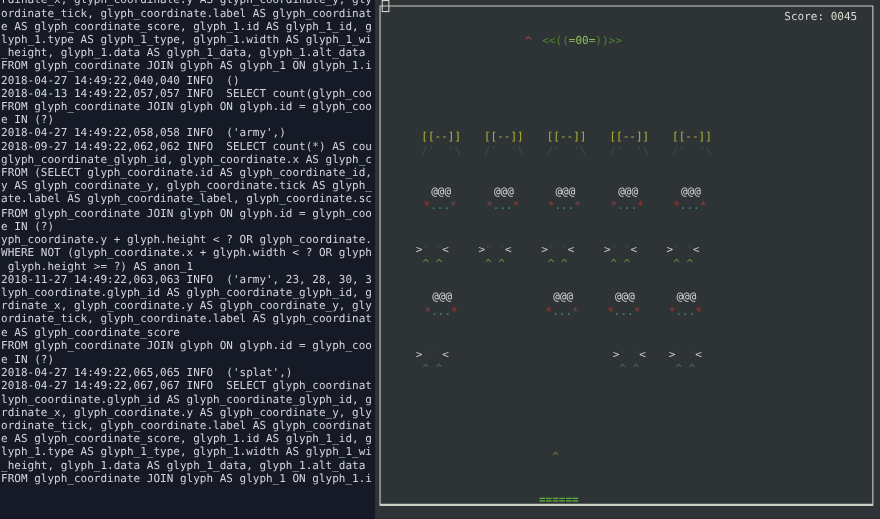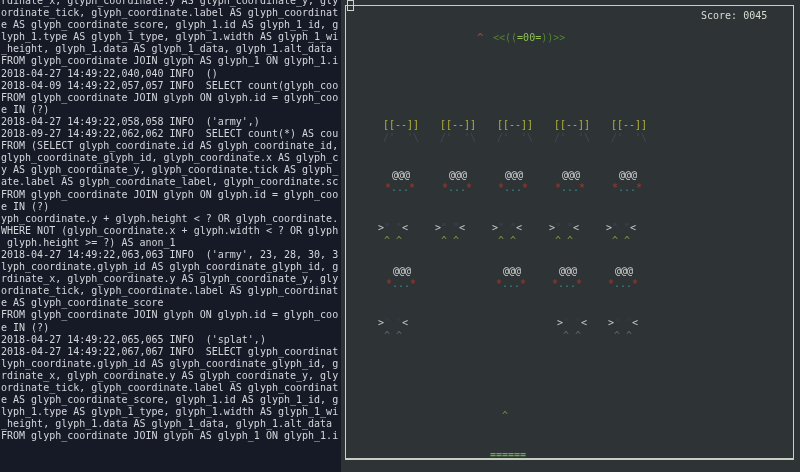--- a/index.html
+++ b/index.html
@@ -11,21 +11,21 @@
   .term-inner{margin-top:-5px;padding-left:1px;}
   .tline{white-space:pre;font-size:10px;line-height:12.1px;color:#d2d5da;
     letter-spacing:0;}
   
   .game{position:absolute;left:341px;top:0;width:459px;height:472px;z-index:1;
     font-size:10px;}
   .gbox{position:absolute;left:4px;top:5px;width:447px;height:452px;
     border:1px solid #c9cdc4;border-bottom-width:2px;}
   .corner-artifact{position:absolute;left:6px;top:0px;width:5px;height:9px;
     border:1px solid #cfd3cb;background:transparent;}
-  .score{position:absolute;left:360px;top:9px;color:#d9dcd4;white-space:pre;
+  .score{position:absolute;left:372px;top:9px;color:#d9dcd4;white-space:pre;
     font-size:10px;line-height:14px;}
   .splat{position:absolute;left:136px;top:31px;color:#8a423c;font-weight:bold;
     font-size:11px;line-height:13px;white-space:pre;}
   .saucer{position:absolute;left:152px;top:31px;white-space:pre;font-size:10px;
     line-height:13px;}
   .army-layer{position:absolute;left:0;top:0;right:0;bottom:0;}
   .alien{position:absolute;white-space:pre;font-size:10px;line-height:13px;}
   .gl{white-space:pre;height:13px;}
   .ship{position:absolute;left:149px;top:383px;white-space:pre;font-size:10px;
     line-height:13px;}
@@ -39,35 +39,35 @@
 
   <div class="term">
     <div class="term-inner">
         <div class="tline">rdinate_x, glyph_coordinate.y AS glyph_coordinate_y, gly</div>
         <div class="tline">ordinate_tick, glyph_coordinate.label AS glyph_coordinat</div>
         <div class="tline">e AS glyph_coordinate_score, glyph_1.id AS glyph_1_id, g</div>
         <div class="tline">lyph_1.type AS glyph_1_type, glyph_1.width AS glyph_1_wi</div>
         <div class="tline">_height, glyph_1.data AS glyph_1_data, glyph_1.alt_data </div>
         <div class="tline">FROM glyph_coordinate JOIN glyph AS glyph_1 ON glyph_1.i</div>
         <div class="tline">2018-04-27 14:49:22,040,040 INFO  ()</div>
-        <div class="tline">2018-04-09 14:49:22,057,057 INFO  SELECT count(glyph_coo</div>
+        <div class="tline">2018-04-13 14:49:22,057,057 INFO  SELECT count(glyph_coo</div>
         <div class="tline">FROM glyph_coordinate JOIN glyph ON glyph.id = glyph_coo</div>
         <div class="tline">e IN (?)</div>
         <div class="tline">2018-04-27 14:49:22,058,058 INFO  ('army',)</div>
         <div class="tline">2018-09-27 14:49:22,062,062 INFO  SELECT count(*) AS cou</div>
+        <div class="tline">glyph_coordinate_glyph_id, glyph_coordinate.x AS glyph_c</div>
         <div class="tline">FROM (SELECT glyph_coordinate.id AS glyph_coordinate_id,</div>
-        <div class="tline">glyph_coordinate_glyph_id, glyph_coordinate.x AS glyph_c</div>
         <div class="tline">y AS glyph_coordinate_y, glyph_coordinate.tick AS glyph_</div>
         <div class="tline">ate.label AS glyph_coordinate_label, glyph_coordinate.sc</div>
         <div class="tline">FROM glyph_coordinate JOIN glyph ON glyph.id = glyph_coo</div>
         <div class="tline">e IN (?)</div>
         <div class="tline">yph_coordinate.y + glyph.height &lt; ? OR glyph_coordinate.</div>
         <div class="tline">WHERE NOT (glyph_coordinate.x + glyph.width &lt; ? OR glyph</div>
         <div class="tline"> glyph.height &gt;= ?) AS anon_1</div>
-        <div class="tline">2018-04-27 14:49:22,063,063 INFO  ('army', 23, 28, 30, 3</div>
+        <div class="tline">2018-11-27 14:49:22,063,063 INFO  ('army', 23, 28, 30, 3</div>
         <div class="tline">lyph_coordinate.glyph_id AS glyph_coordinate_glyph_id, g</div>
         <div class="tline">rdinate_x, glyph_coordinate.y AS glyph_coordinate_y, gly</div>
         <div class="tline">ordinate_tick, glyph_coordinate.label AS glyph_coordinat</div>
         <div class="tline">e AS glyph_coordinate_score</div>
         <div class="tline">FROM glyph_coordinate JOIN glyph ON glyph.id = glyph_coo</div>
         <div class="tline">e IN (?)</div>
         <div class="tline">2018-04-27 14:49:22,065,065 INFO  ('splat',)</div>
         <div class="tline">2018-04-27 14:49:22,067,067 INFO  SELECT glyph_coordinat</div>
         <div class="tline">lyph_coordinate.glyph_id AS glyph_coordinate_glyph_id, g</div>
         <div class="tline">rdinate_x, glyph_coordinate.y AS glyph_coordinate_y, gly</div>

